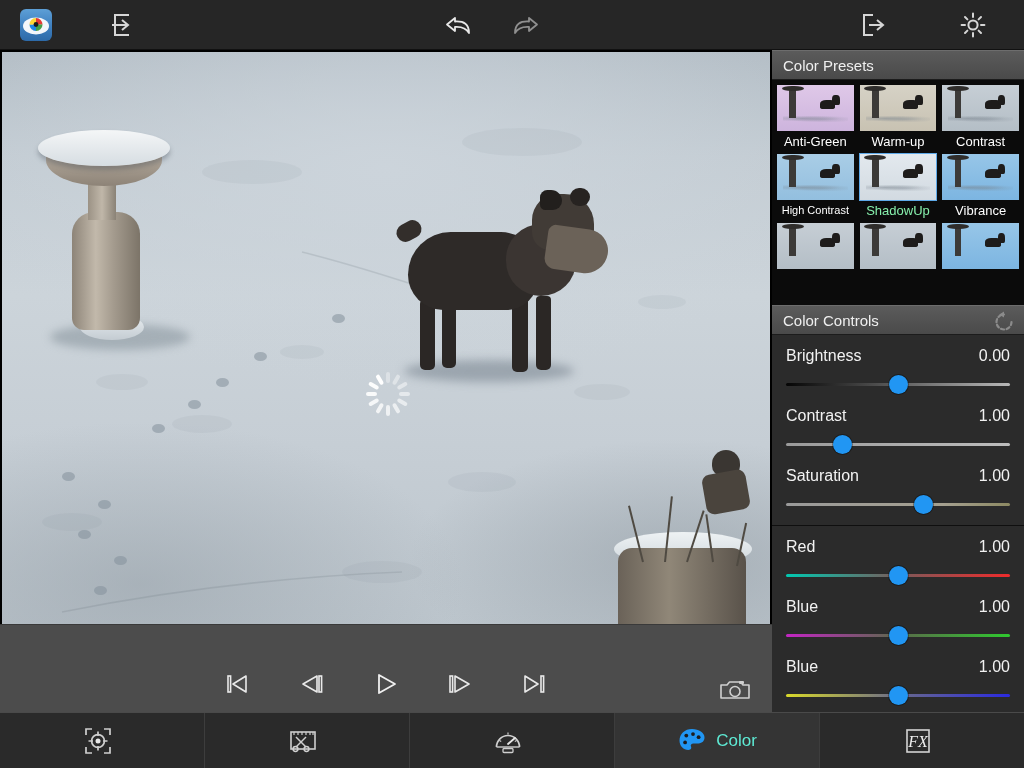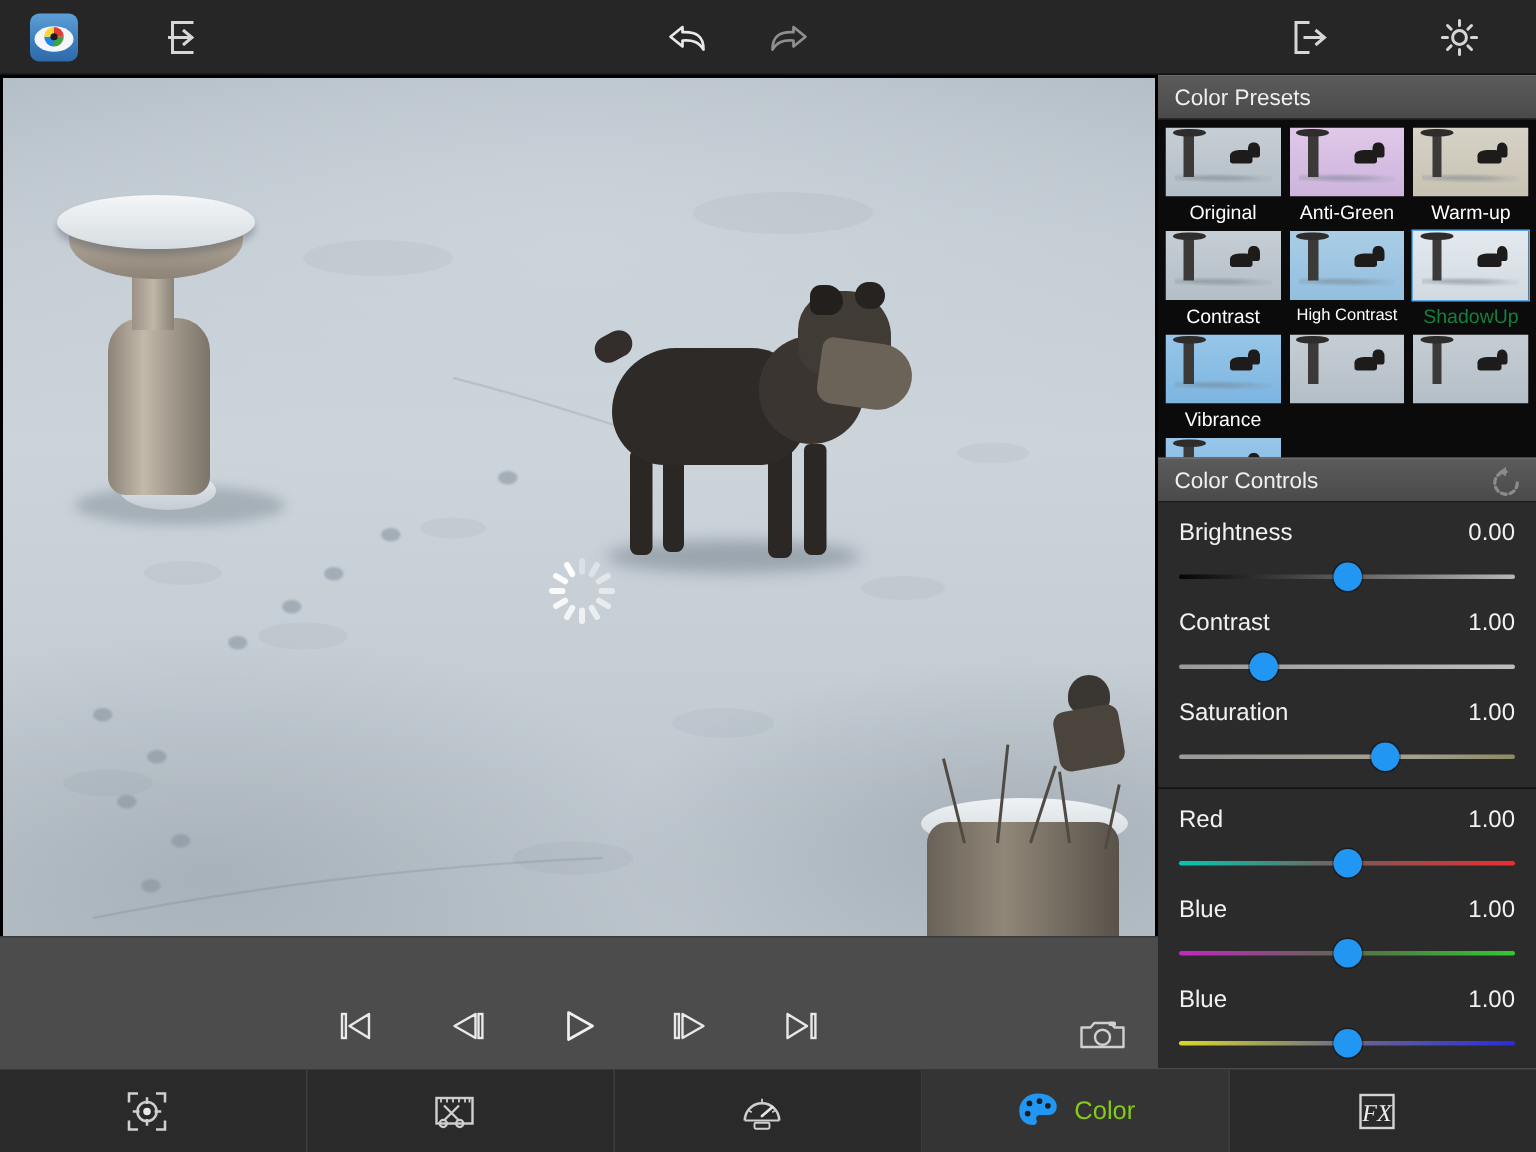--- a/index.html
+++ b/index.html
@@ -273,21 +273,21 @@
     position: absolute; left: 8%; top: 66%; width: 84%; height: 14%;
     background: radial-gradient(ellipse at 30% 50%, rgba(120,130,140,.45), transparent 60%),
                 radial-gradient(ellipse at 60% 60%, rgba(120,130,140,.35), transparent 60%);
   }
   .plabel {
     display: block; text-align: center; color: #fff;
     font-size: 13px; line-height: 19px; height: 19px;
     white-space: nowrap; overflow: hidden;
   }
   .plabel.small { font-size: 11px; }
-  .pcell.sel .plabel { color: #15803d; }
+  .pcell.sel .plabel { color: #86efac; }
 
   
   .controls {
     position: relative; height: 377px; overflow: hidden;
     background: #2b2b2b;
   }
   .cgroup { border-bottom: 1px solid #0f0f0f; padding: 4px 0 6px 0; }
   .crow { position: relative; height: 60px; padding: 0 14px; }
   .crow-top {
     display: flex; justify-content: space-between; align-items: flex-end;
@@ -325,21 +325,21 @@
     display: flex;
   }
   .tab {
     flex: 1; position: relative;
     display: flex; align-items: center; justify-content: center; gap: 9px;
     cursor: pointer;
     border-right: 1px solid #3d3d3d;
   }
   .tab:last-child { border-right: none; font-style: italic; }
   .tab.active { background: #343434; }
-  .tab-label { font-size: 17px; color: #84cc16; }
+  .tab-label { font-size: 17px; color: #5eead4; }
 </style>
 </head>
 <body>
 
 <div id="app">
 
   <div class="topbar">
 
     <div class="app-icon">
       <svg width="30" height="30" viewBox="0 0 30 30">
@@ -561,30 +561,20 @@
   <div class="right-panel">
 
     <div class="panel-head">
       <span>Color Presets</span>
     </div>
 
     <div class="presets">
       <div class="pgrid" id="preset-grid">
           <div class="pcell">
             <div class="pthumb">
-              <div class="pthumb-img" style="background: linear-gradient(rgb(198, 206, 213), rgb(180, 190, 198));">
-                <div class="mini-trail"></div>
-                <div class="mini-statue"></div>
-                <div class="mini-dog"></div>
-              </div>
-            </div>
-            <span class="plabel">Original</span>
-          </div>
-          <div class="pcell">
-            <div class="pthumb">
               <div class="pthumb-img" style="background: linear-gradient(rgb(223, 200, 232), rgb(205, 180, 221));">
                 <div class="mini-trail"></div>
                 <div class="mini-statue"></div>
                 <div class="mini-dog"></div>
               </div>
             </div>
             <span class="plabel">Anti-Green</span>
           </div>
           <div class="pcell">
             <div class="pthumb">

